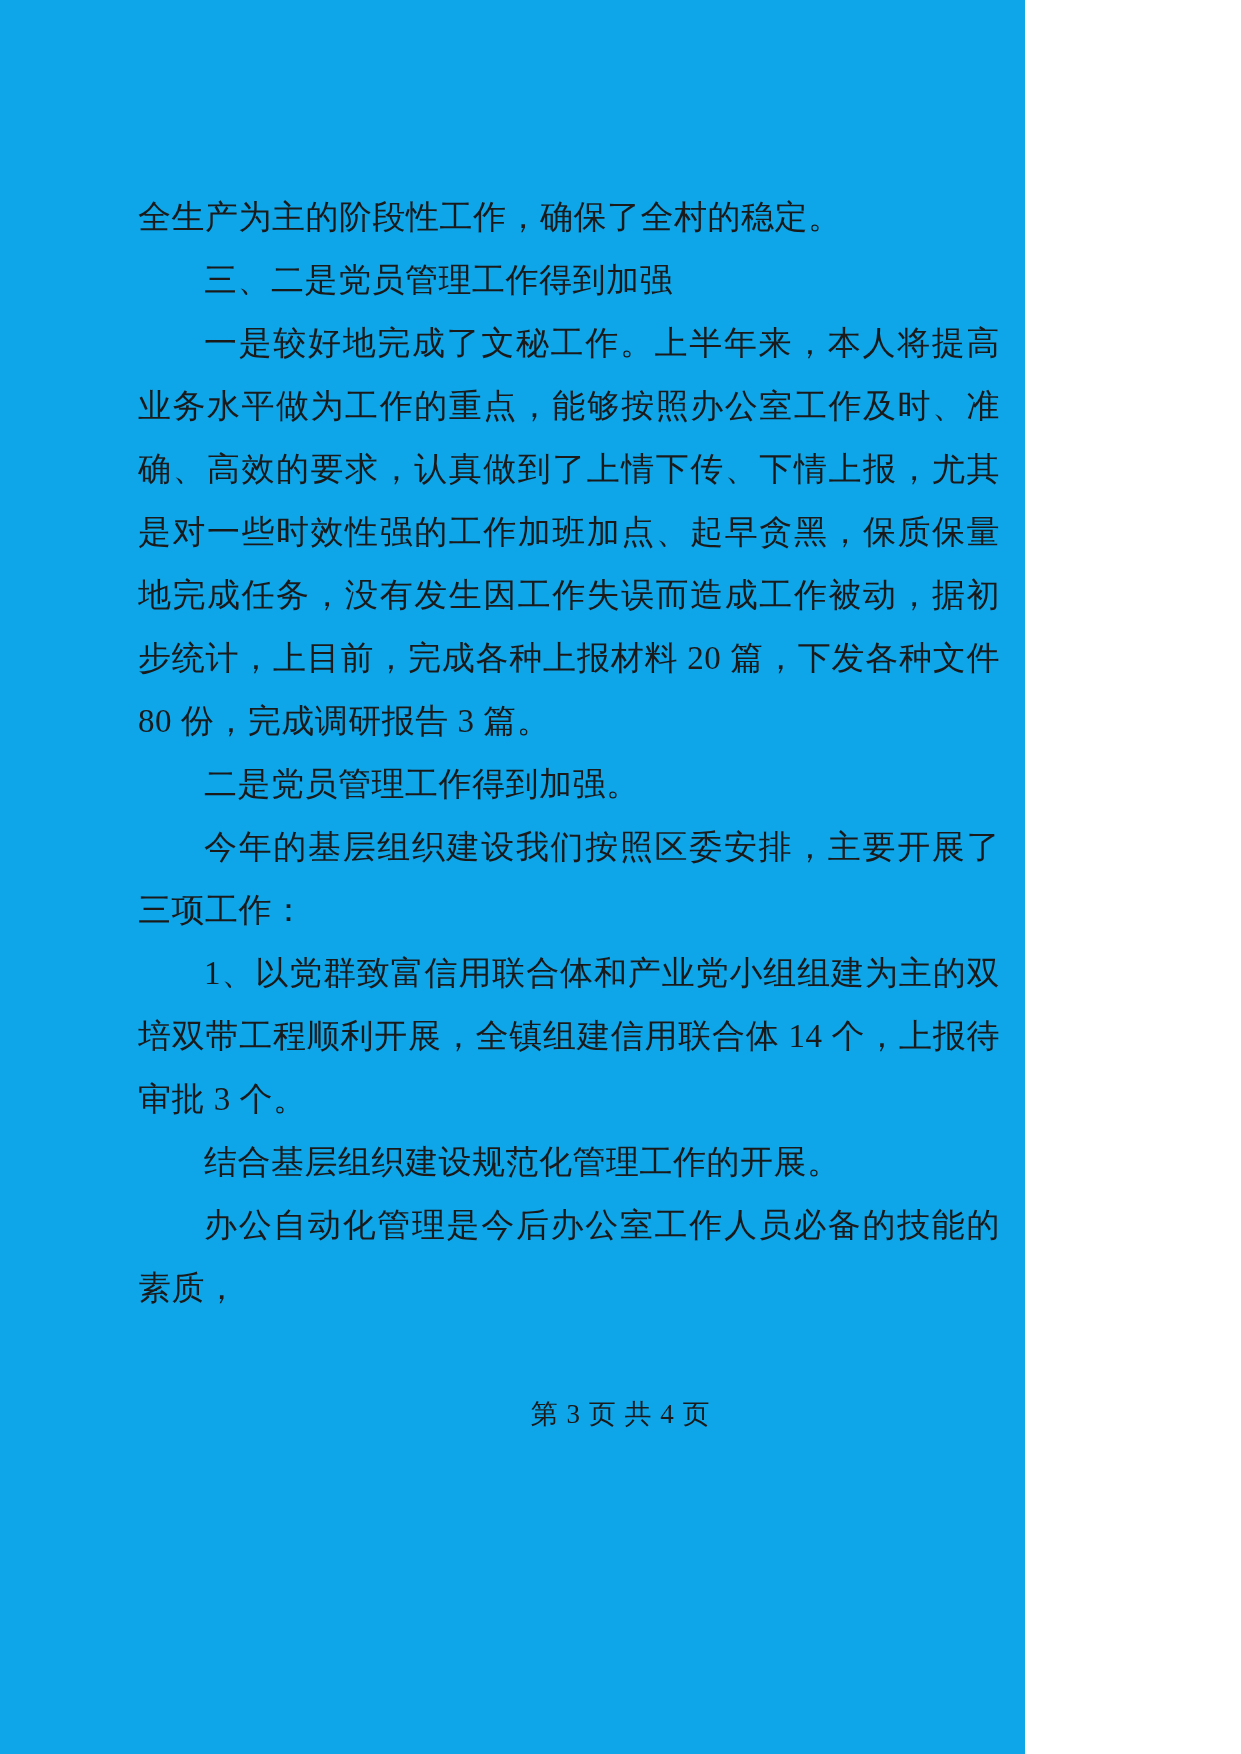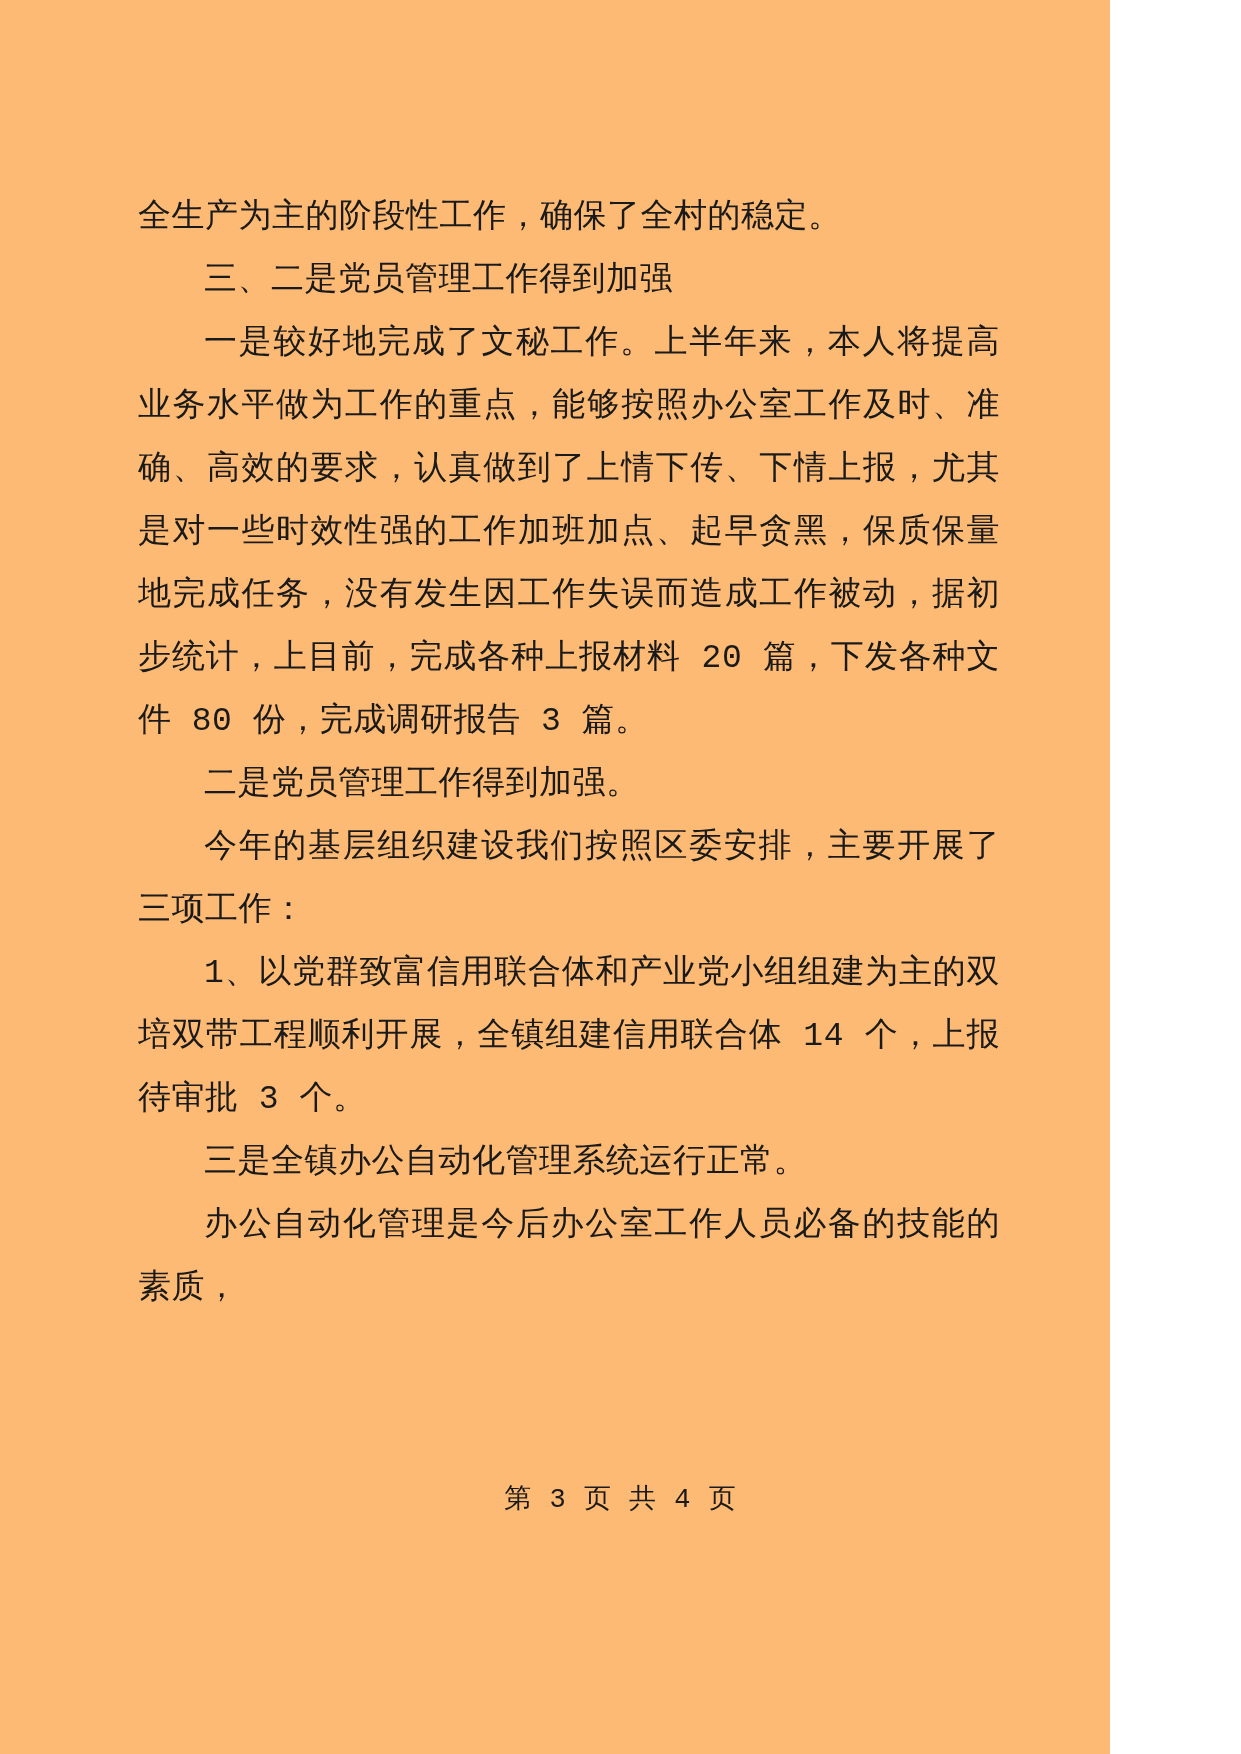--- a/index.html
+++ b/index.html
@@ -6,26 +6,25 @@
     margin: 0;
     padding: 0;
     background: #ffffff;
   }
   body {
     font-family: "Liberation Serif", "DejaVu Serif", serif;
     color: #000000;
   }
   .page {
     position: relative;
-    width: 1110px;
+    width: 1025px;
     height: 1754px;
-    background: #fdba74;
+    background: #0ea5e9;
     box-sizing: border-box;
     overflow: hidden;
-    font-family: Liberation Mono, monospace;
   }
   .doc-body {
     position: absolute;
     left: 138px;
     top: 186px;
     width: 862px;
   }
   .para {
     font-size: 33px;
     line-height: 63px;
@@ -37,39 +36,39 @@
   }
   .indent {
     text-indent: 66px;
   }
   .no-indent {
     text-indent: 0;
   }
   .footer {
     position: absolute;
     left: 0;
-    top: 1480px;
+    top: 1396px;
     width: 1241px;
     text-align: center;
     font-size: 27px;
     letter-spacing: 1px;
     color: #1a1a1a;
   }
 </style>
 </head>
 <body>
 
 <div class="page">
 
   <div class="doc-body">
     <p class="para no-indent">全生产为主的阶段性工作，确保了全村的稳定。</p>
     <p class="para indent">三、二是党员管理工作得到加强</p>
     <p class="para indent">一是较好地完成了文秘工作。上半年来，本人将提高业务水平做为工作的重点，能够按照办公室工作及时、准确、高效的要求，认真做到了上情下传、下情上报，尤其是对一些时效性强的工作加班加点、起早贪黑，保质保量地完成任务，没有发生因工作失误而造成工作被动，据初步统计，上目前，完成各种上报材料 20 篇，下发各种文件 80 份，完成调研报告 3 篇。</p>
     <p class="para indent">二是党员管理工作得到加强。</p>
     <p class="para indent">今年的基层组织建设我们按照区委安排，主要开展了三项工作：</p>
     <p class="para indent">1、以党群致富信用联合体和产业党小组组建为主的双培双带工程顺利开展，全镇组建信用联合体 14 个，上报待审批 3 个。</p>
-    <p class="para indent">三是全镇办公自动化管理系统运行正常。</p>
+    <p class="para indent">结合基层组织建设规范化管理工作的开展。</p>
     <p class="para indent">办公自动化管理是今后办公室工作人员必备的技能的素质，</p>
   </div>
 
   <div class="footer">第 3 页  共 4 页</div>
 
 </div>
 
 </body></html>

